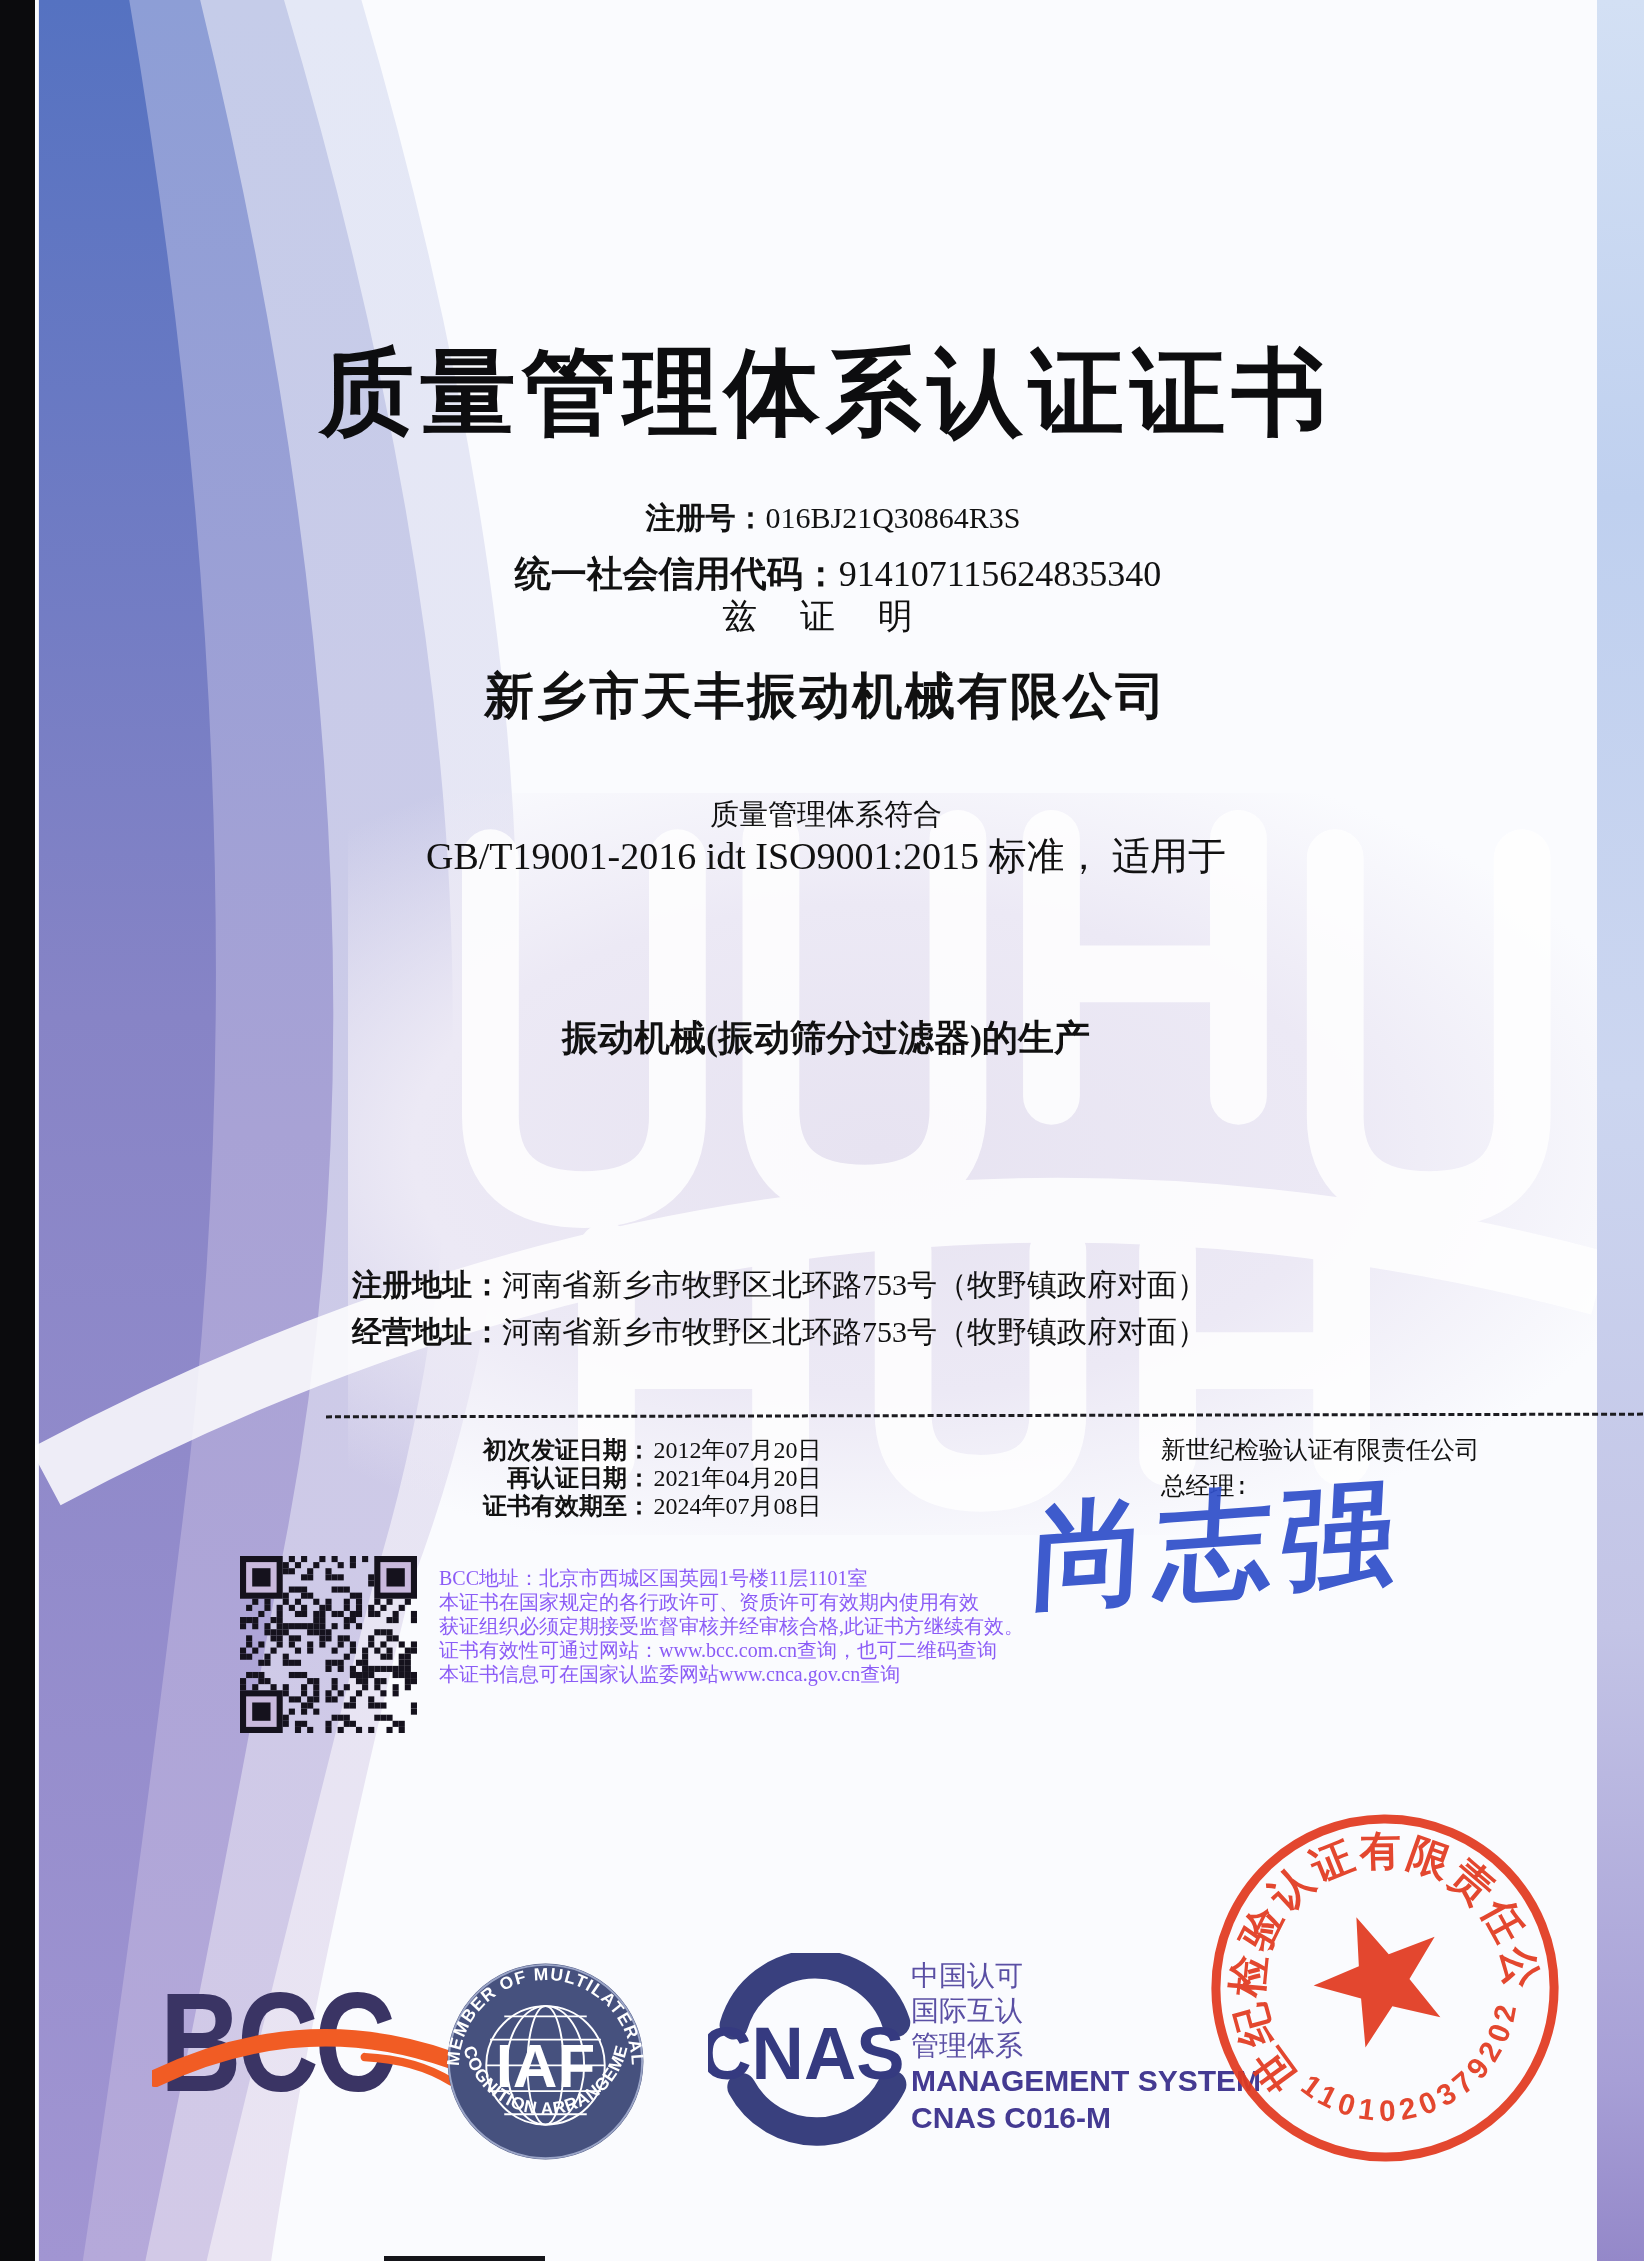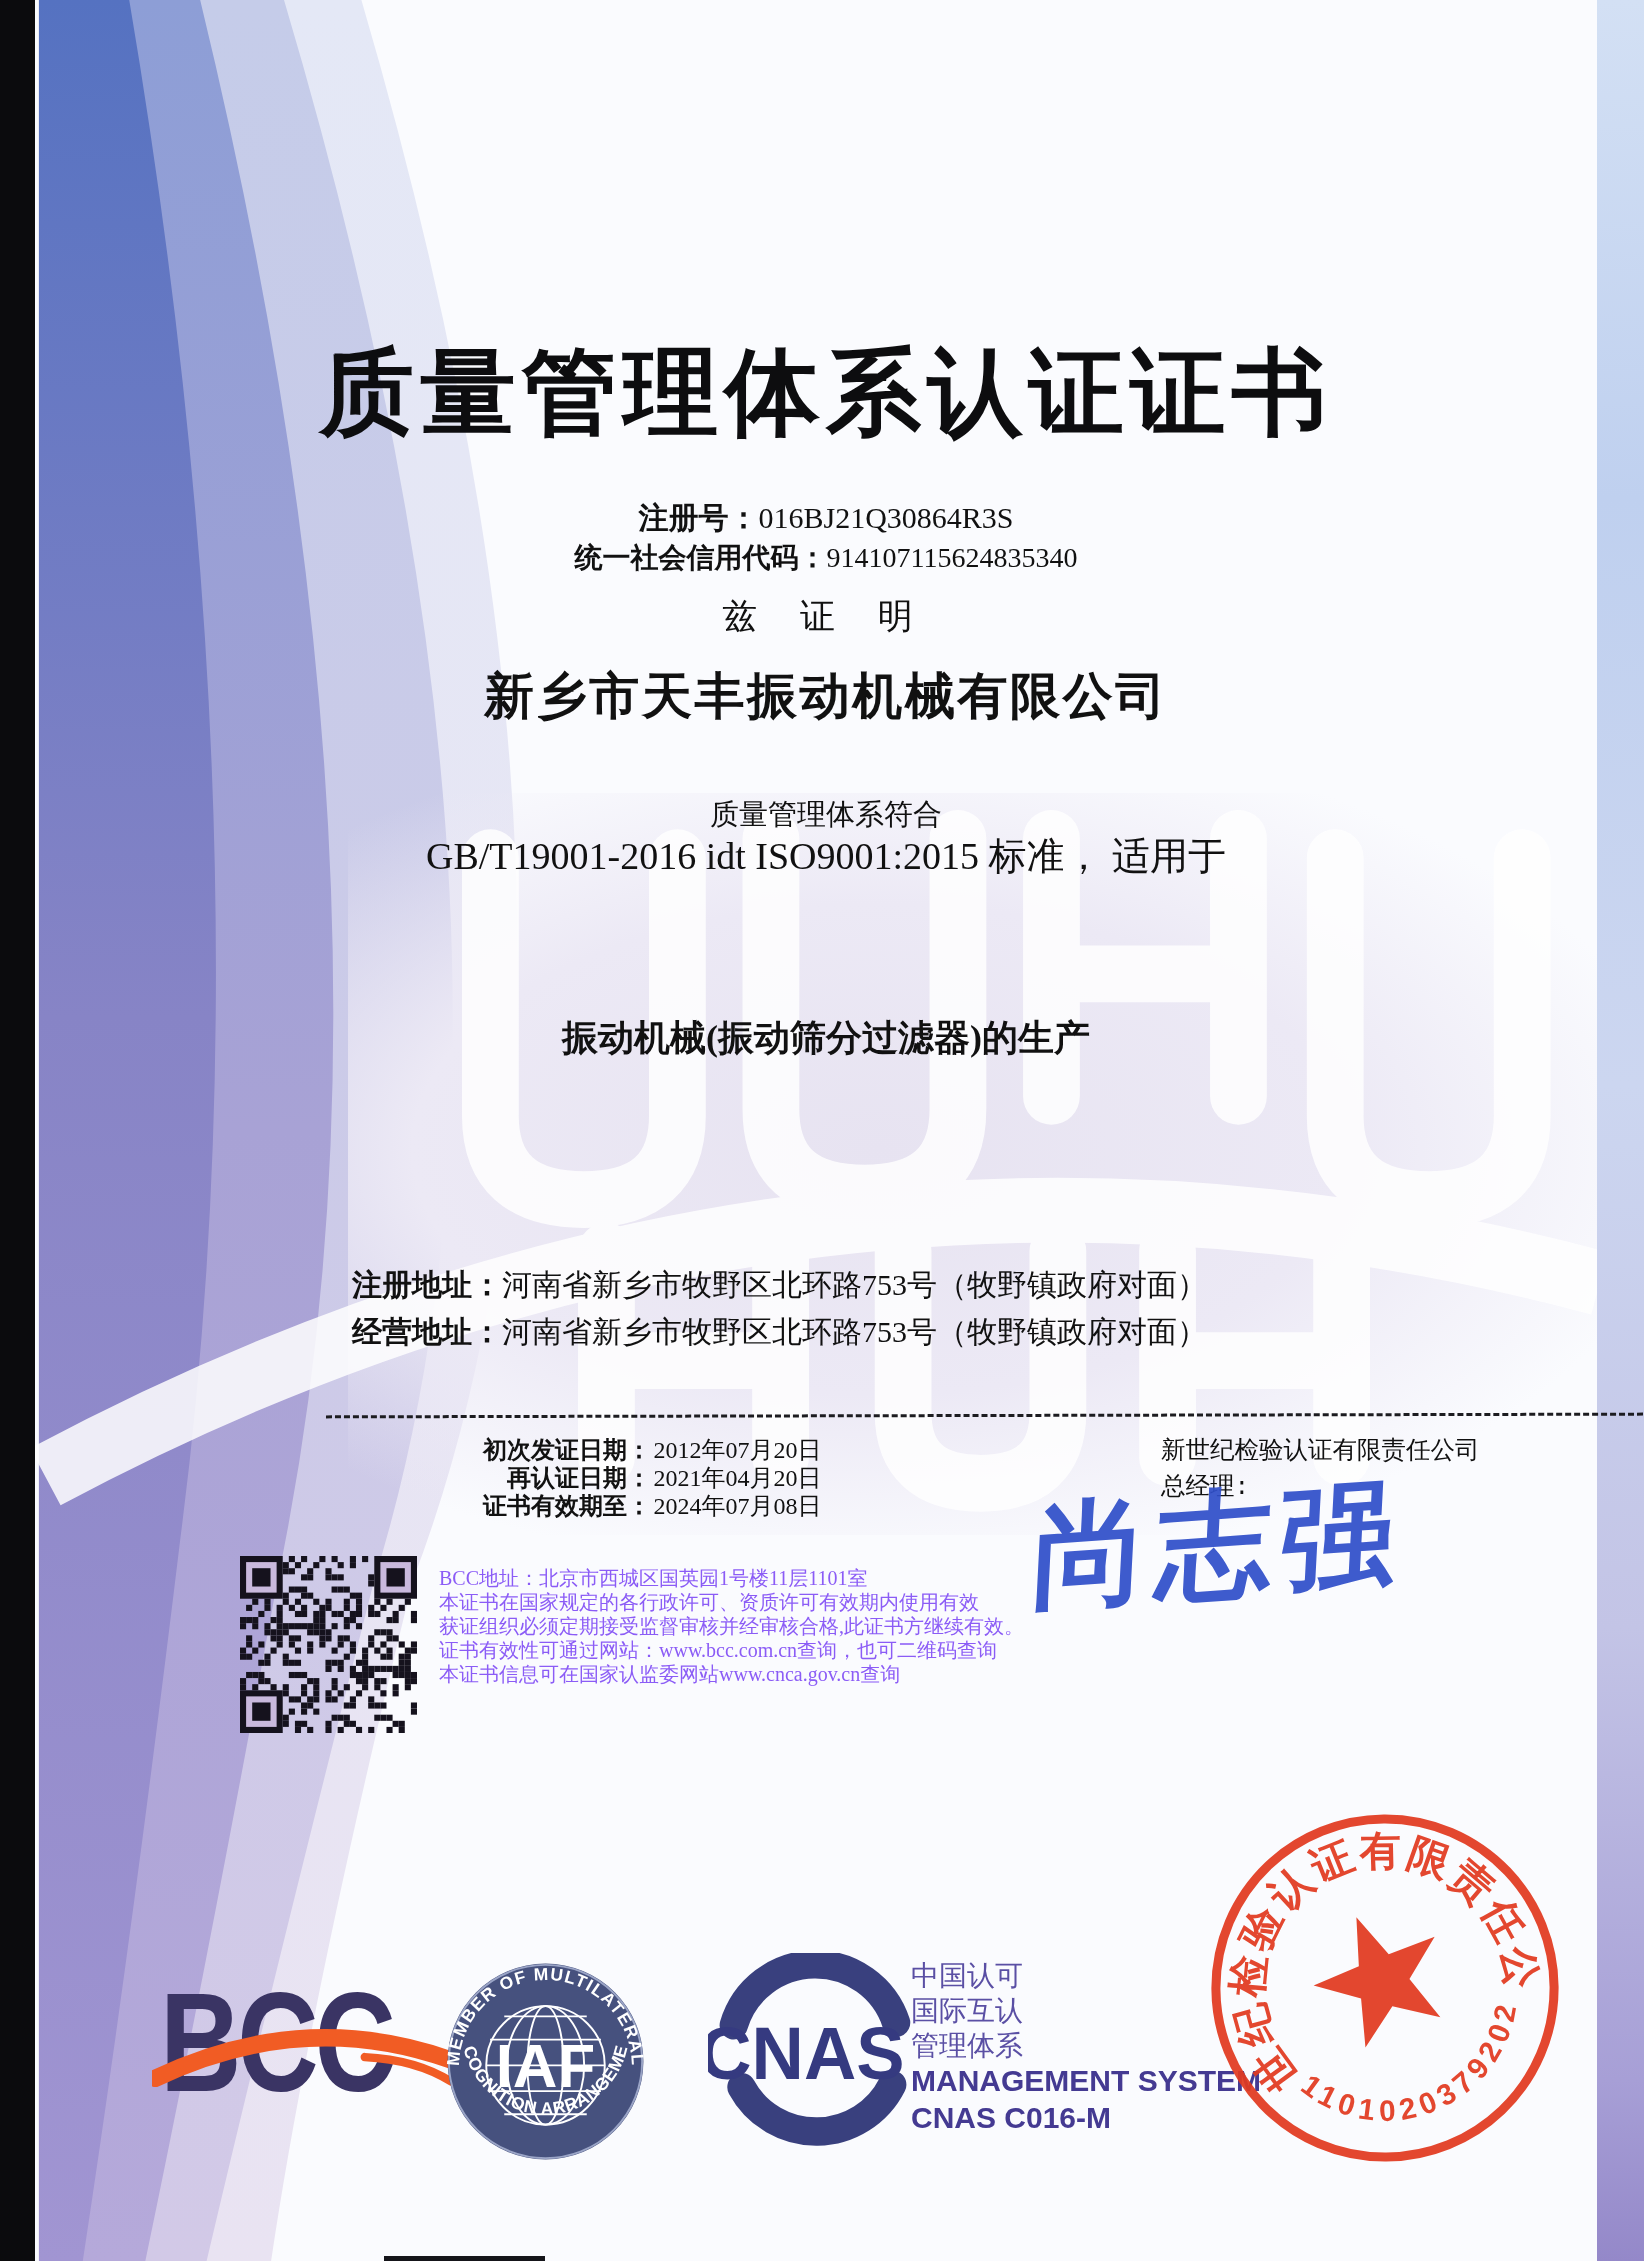--- a/index.html
+++ b/index.html
@@ -7,22 +7,22 @@
         font-family:"Liberation Serif","DejaVu Serif",serif;color:#111;}
   .abs{position:absolute;}
   .ctr{left:39px;width:1574px;text-align:center;}
   
   #left-black{left:0;top:0;width:35px;height:2261px;background:#0b0b0d;}
   #bottom-line{left:384px;top:2256px;width:161px;height:5.2px;background:#15151a;}
   #right-band{left:1597px;top:0;width:48px;height:2261px;
     background:linear-gradient(180deg,#d3e0f4 0%,#bfd0ef 22%,#ccd6f0 48%,#c3c4e6 72%,#a79fd6 92%,#9488c9 100%);}
   
   #title{top:330px;font-size:95px;font-weight:900;letter-spacing:6.4px;color:#0d0d0f;}
-  #reg-line{top:498px;font-size:30px;}
-  #code-line{top:539px;font-size:28px;}
+  #reg-line{top:498px;font-size:30px;padding-left:7px;}
+  #code-line{top:550px;font-size:36px;padding-left:12px;}
   .lab{font-weight:bold;}
   #certify{top:593px;font-size:35px;letter-spacing:17px;}
   #company{top:663px;font-size:50px;font-weight:bold;letter-spacing:2.6px;}
   #sysline{top:795px;font-size:29px;}
   #stdline{top:831px;font-size:38px;}
   #scope{top:1014px;font-size:36px;font-weight:bold;}
   .addr{left:352px;font-size:30px;white-space:nowrap;}
   #addr1{top:1265px;} #addr2{top:1312px;}
   #dash{left:326px;top:1414px;width:1317px;border-top:3.2px dashed #1c1c20;transform:rotate(-0.12deg);}
   #dates{left:303px;top:1436px;font-size:24px;line-height:28px;}

